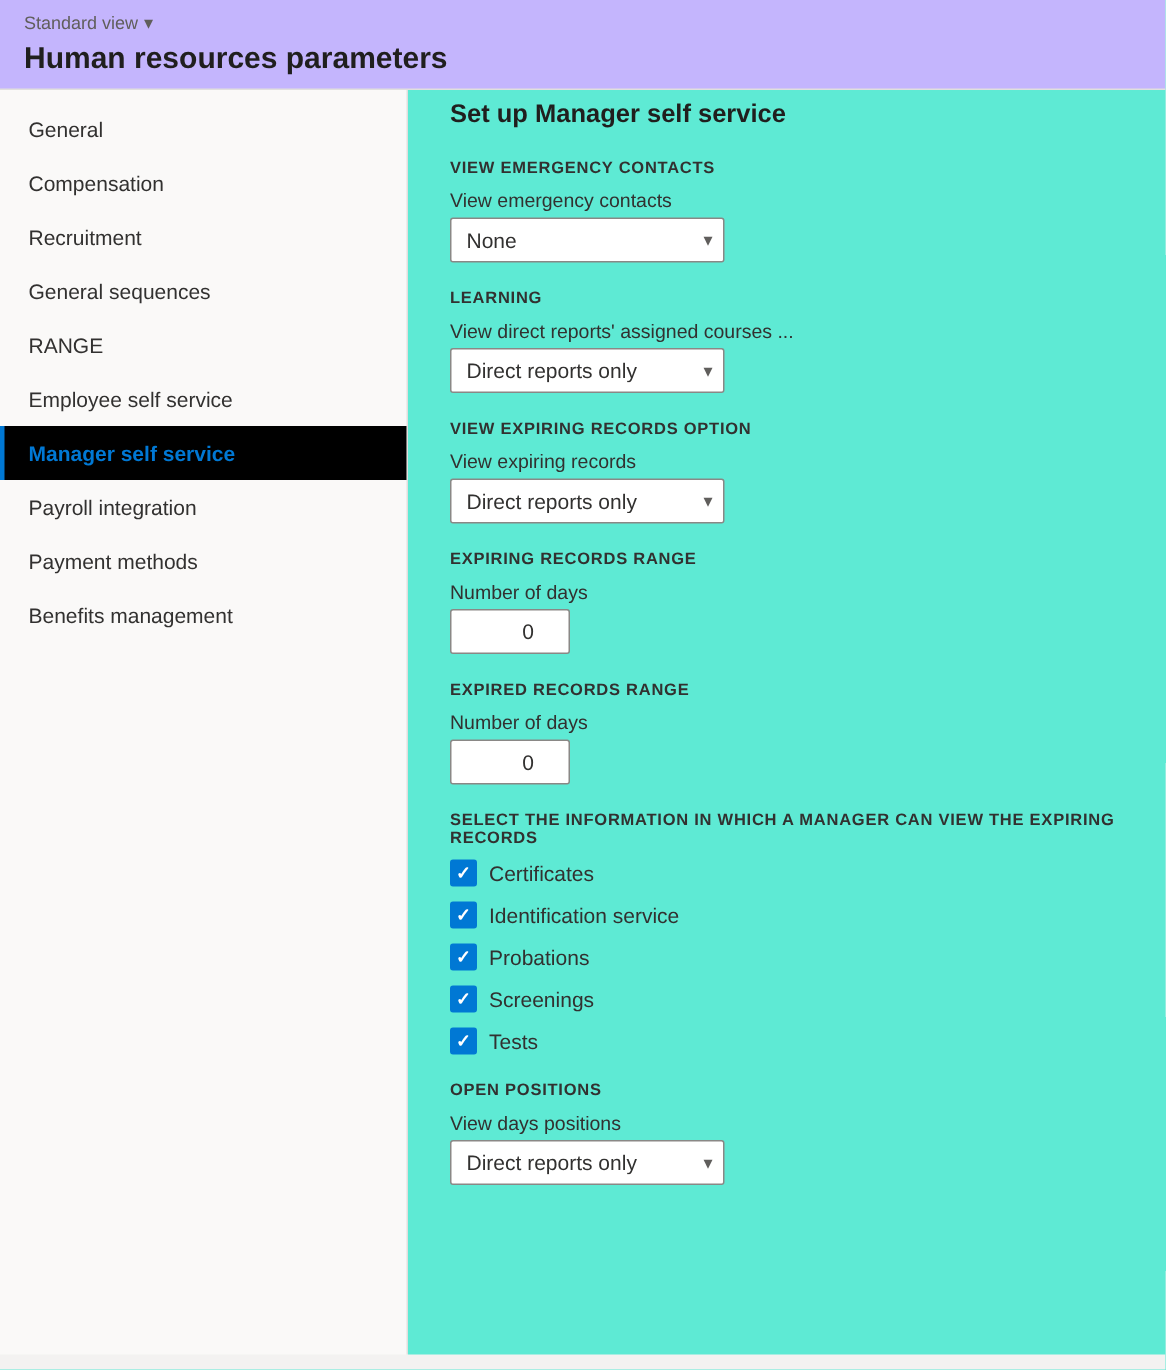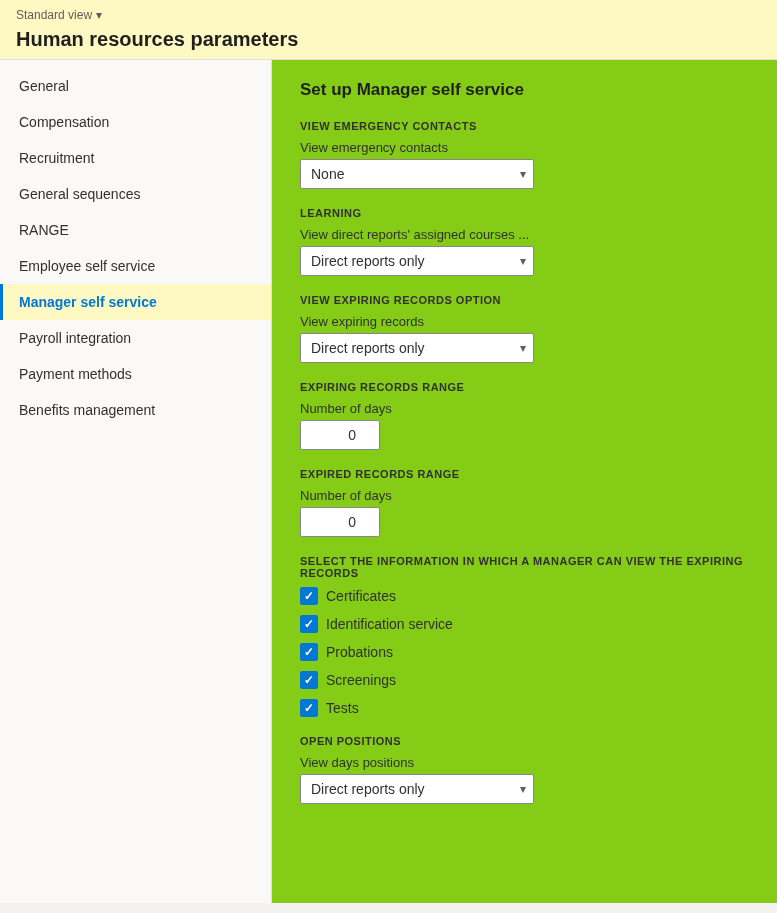--- a/index.html
+++ b/index.html
@@ -5,21 +5,21 @@
     * { box-sizing: border-box; margin: 0; padding: 0; }
     body {
       font-family: 'Segoe UI', Tahoma, Geneva, Verdana, sans-serif;
       font-size: 14px;
       background: #f3f2f1;
       color: #323130;
       width: 777px;
       min-height: 913px;
     }
     .page-header {
-      background: #fef9c3;
+      background: #c4b5fd;
       padding: 8px 16px 4px 16px;
       border-bottom: 1px solid #e1dfdd;
     }
     .standard-view {
       font-size: 12px;
       color: #605e5c;
       cursor: pointer;
       display: flex;
       align-items: center;
       gap: 4px;
@@ -46,27 +46,27 @@
       padding: 10px 16px;
       cursor: pointer;
       color: #323130;
       font-size: 14px;
       border-left: 3px solid transparent;
       transition: background 0.1s;
     }
     .sidebar-item.active {
       border-left: 3px solid #0078d4;
       font-weight: 600;
-      background: #fef9c3;
+      background: #000000;
       color: #0078d4;
     }
     .content-area {
       flex: 1;
-      background: #84cc16;
-      padding: 20px 28px;
+      background: #5eead4;
+      padding: 6px 28px;
       overflow-y: auto;
     }
     .section-title {
       font-size: 17px;
       font-weight: 600;
       color: #201f1e;
       margin-bottom: 20px;
     }
     .field-group {
       margin-bottom: 18px;
@@ -80,21 +80,21 @@
       margin-bottom: 8px;
     }
     .field-label {
       font-size: 13px;
       color: #323130;
       margin-bottom: 4px;
     }
     .select-wrapper {
       position: relative;
       display: inline-block;
-      width: 234px;
+      width: 183px;
     }
     .select-control {
       width: 100%;
       padding: 6px 30px 6px 10px;
       border: 1px solid #8a8886;
       background: #ffffff;
       font-size: 14px;
       color: #323130;
       cursor: pointer;
       appearance: none;

